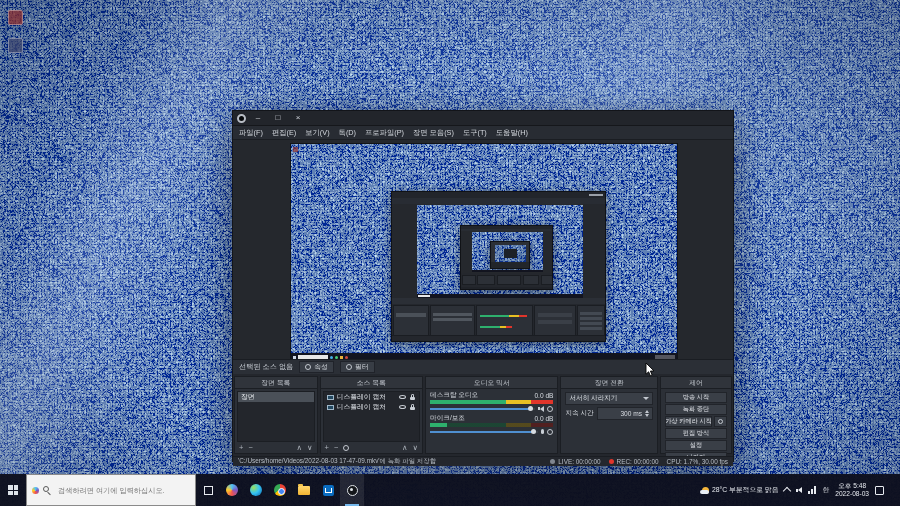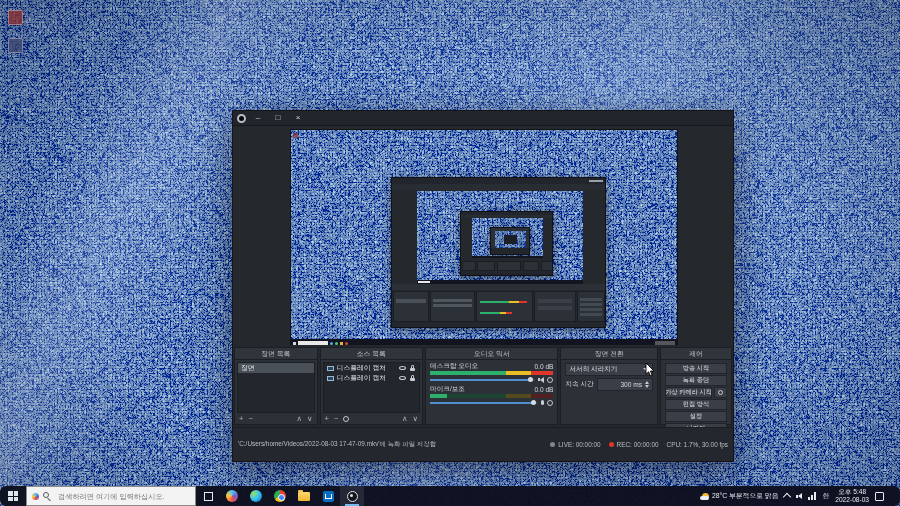--- a/index.html
+++ b/index.html
@@ -98,22 +98,22 @@
     align-items:center;justify-content:center;font-size:6.2px;color:#e2e5ea;white-space:nowrap;overflow:hidden;}
   .ctl-gear{flex:0 0 11px;height:9px;background:#3a3f47;border:1px solid #21242a;display:flex;align-items:center;justify-content:center;}
   
   .statusbar{height:10px;background:#24272d;border-top:1px solid #1a1d22;display:flex;
     align-items:center;padding:0 5px;font-size:6.4px;color:#b9bfc7;gap:8px;flex:1;}
   .status-msg{flex:1;white-space:nowrap;overflow:hidden;}
   .stat-pair{display:flex;align-items:center;gap:3px;white-space:nowrap;}
   .dot-gray{width:5px;height:5px;border-radius:50%;background:#80868f;}
   .dot-red{width:5px;height:5px;border-radius:50%;background:#e0352b;}
   
-  .taskbar{position:absolute;left:0;right:0;bottom:0;height:20px;z-index:50;
-    background:rgba(13,16,30,.97);display:flex;align-items:stretch;color:#e8ebf0;border-radius:6px;}
+  .taskbar{position:absolute;left:0;right:0;bottom:0;height:32px;z-index:50;
+    background:rgba(13,16,30,.97);display:flex;align-items:stretch;color:#e8ebf0;}
   .tb-start{width:26px;display:flex;align-items:center;justify-content:center;}
   .win-logo{width:10px;height:10px;display:grid;grid-template-columns:1fr 1fr;gap:1px;}
   .win-logo div{background:#dfe4ea;}
   .tb-search{width:170px;background:#f3f3f3;border:1px solid #8a8a8a;display:flex;align-items:center;
     gap:4px;padding:0 5px;margin:0;box-sizing:border-box;}
   .tb-search input{border:none;background:transparent;outline:none;width:100%;
     font-size:7.2px;color:#444;font-family:"Liberation Sans",sans-serif;}
   .mag{position:relative;width:9px;height:9px;flex:0 0 auto;}
   .mag-circle{width:6px;height:6px;border:1px solid #5a5a5a;border-radius:50%;box-sizing:border-box;}
   .mag-handle{position:absolute;width:4px;height:1px;background:#5a5a5a;transform:rotate(45deg);left:4px;top:7px;}
@@ -180,20 +180,30 @@
 
   <div class="obs-window">
 
     <div class="titlebar">
       <div class="app-ico"></div>
       <div class="win-btn">–</div>
       <div class="win-btn">□</div>
       <div class="win-btn">×</div>
     </div>
 
+    <div class="menubar">
+      <span>파일(F)</span>
+      <span>편집(E)</span>
+      <span>보기(V)</span>
+      <span>독(D)</span>
+      <span>프로파일(P)</span>
+      <span>장면 모음(S)</span>
+      <span>도구(T)</span>
+      <span>도움말(H)</span>
+    </div>
 
     <div class="preview">
       <div class="canvas">
         <svg class="noisefill" aria-hidden="true">
             <rect width="100%" height="100%" filter="url(#staticNoise)"></rect>
           </svg>
 
         <div class="mini-desktop">
           <div style="position:absolute;left:2px;top:3px;width:5px;height:5px;background:rgba(140,45,45,.7);"></div>
           <div class="mini-obs" style="left:100px;top:47px;width:215px;height:151px;">
@@ -276,20 +286,31 @@
             <div style="width:3px;height:3px;background:#47b0e8;border-radius:50%;"></div>
             <div style="width:3px;height:3px;background:#4bd07a;border-radius:50%;"></div>
             <div style="width:3px;height:3px;background:#e8b23c;"></div>
             <div style="width:3px;height:3px;background:#d24a3e;border-radius:50%;"></div>
             <div style="margin-left:auto;width:20px;height:5px;background:rgba(255,255,255,.28);"></div>
           </div>
         </div>
       </div>
     </div>
 
+    <div class="src-toolbar">
+      <span>선택된 소스 없음</span>
+      <div class="tool-btn">
+        <div class="gear-dot"></div>
+        <span>속성</span>
+      </div>
+      <div class="tool-btn">
+        <div class="gear-dot"></div>
+        <span>필터</span>
+      </div>
+    </div>
 
     <div class="docks">
 
       <div class="dock" style="width:84px;">
         <div class="dock-header">장면 목록</div>
         <div class="dock-body">
           <div class="scene-item">장면</div>
         </div>
         <div class="dock-toolbar">
           <span>+</span>

